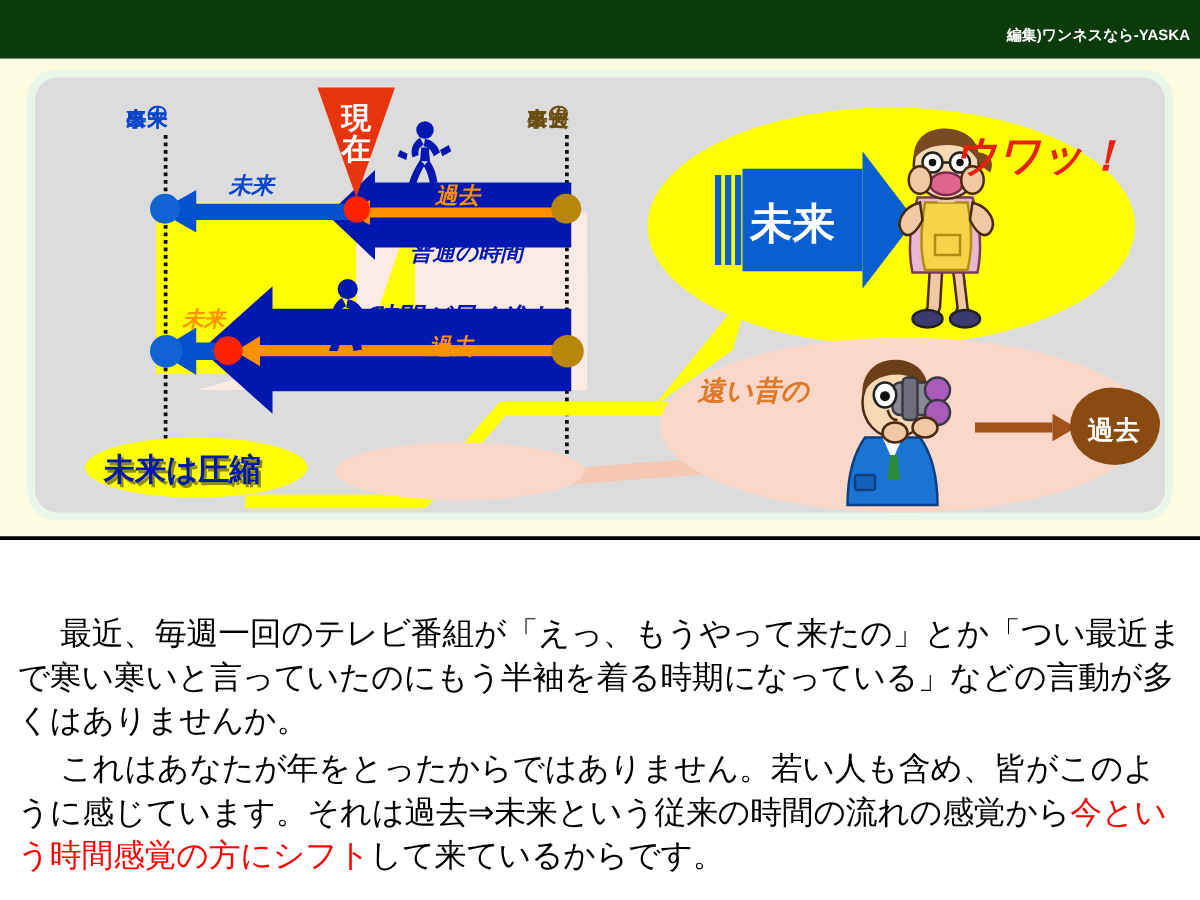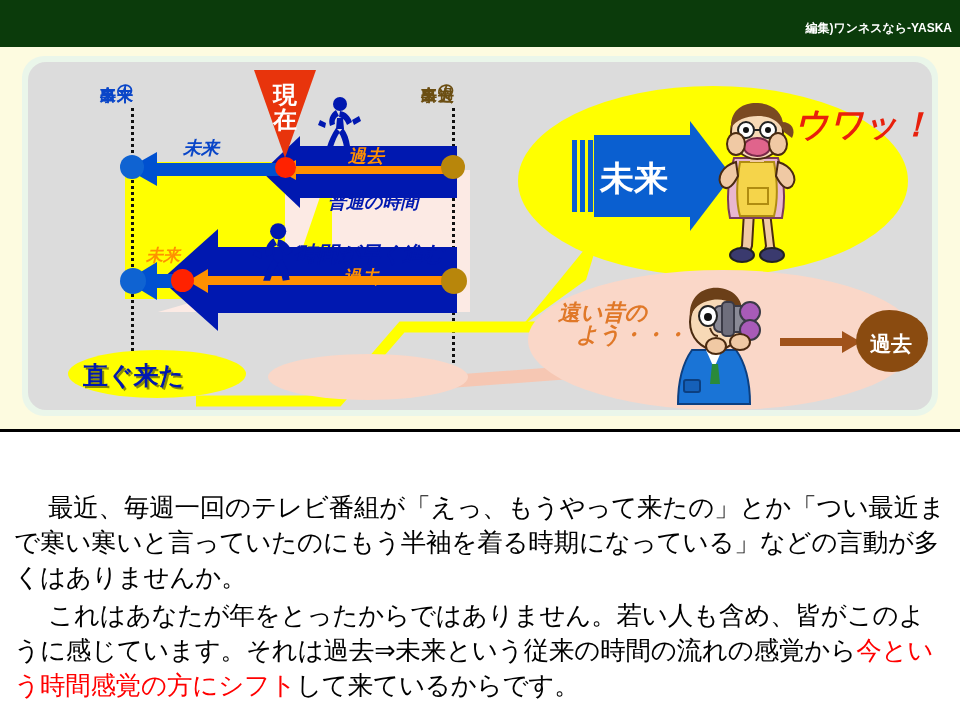--- a/index.html
+++ b/index.html
@@ -325,21 +325,21 @@
         <div class="node red" style="left:143px; top:207px; width:23px; height:23px;"></div>
 
         <svg class="ribbon" style="left:160px; top:243px;" width="420" height="110" viewBox="0 0 420 110">
           <path d="M8 96 L150 96 L214 22 L420 22" stroke="#ffff00" stroke-width="11" fill="none"></path>
         </svg>
         <svg class="ribbon" style="left:330px; top:290px;" width="320" height="60" viewBox="0 0 320 60">
           <path d="M4 36 L300 14" stroke="#f6c7b3" stroke-width="13" fill="none"></path>
         </svg>
 
         <div class="caption-pill" style="left:40px; top:288px; width:178px; height:48px; background:#ffff00;"></div>
-        <div class="caption-txt" style="left:55px; top:297px; color:#0018b0;">直ぐ来た</div>
+        <div class="caption-txt" style="left:55px; top:297px; color:#0018b0;">未来は圧縮</div>
 
         <div class="caption-pill" style="left:240px; top:292px; width:200px; height:46px; background:#fad7c8;"></div>
 
         <div class="ellipse" style="left:490px; top:24px; width:390px; height:190px; background:#ffff00;"></div>
         <svg class="figsvg" style="left:488px; top:160px;" width="90" height="110" viewBox="0 0 90 110">
           <path d="M86 6 L70 58 L6 104 Z" fill="#ffff00"></path>
         </svg>
 
         <div id="mirai-arrow-body" style="left:566px; top:73px; width:96px; height:82px;"></div>
         <div id="mirai-arrow-head" style="left:662px; top:59px;"></div>
@@ -375,26 +375,25 @@
           <circle cx="46" cy="30" r="3" fill="#111"></circle>
           <circle cx="68" cy="30" r="3" fill="#111"></circle>
           <line x1="54" y1="30" x2="60" y2="30" stroke="#222" stroke-width="2"></line>
 
           <ellipse cx="57" cy="47" rx="13" ry="9" fill="#e0648c" stroke="#7a2a4a" stroke-width="2"></ellipse>
 
           <ellipse cx="36" cy="44" rx="9" ry="11" fill="#f0c9a4" stroke="#4a2a10" stroke-width="2"></ellipse>
           <ellipse cx="78" cy="44" rx="9" ry="11" fill="#f0c9a4" stroke="#4a2a10" stroke-width="2"></ellipse>
         </svg>
 
-        <div class="lbl" style="left:766px; top:40px; font-size:34px; font-weight:bold; font-style:italic; color:#e8200c;">ウワッ！</div>
+        <div class="lbl" style="left:735px; top:40px; font-size:34px; font-weight:bold; font-style:italic; color:#e8200c;">ウワッ！</div>
 
         <div class="ellipse" style="left:500px; top:208px; width:390px; height:140px; background:#fad7c8;"></div>
 
         <div class="lbl" style="left:530px; top:236px; font-size:22px; font-weight:bold; font-style:italic; color:#e07828;">遠い昔の</div>
-        <div class="lbl" style="left:548px; top:258px; font-size:22px; font-weight:bold; font-style:italic; color:#e07828;">よう・・・</div>
 
         <svg class="figsvg" style="left:638px; top:222px;" width="118" height="122" viewBox="0 0 118 122">
 
           <path d="M26 66 C16 80 12 100 12 120 L84 120 C84 98 80 80 70 66 Z" fill="#1a74d6" stroke="#0c3f80" stroke-width="2"></path>
           <path d="M40 66 L48 84 L56 66 Z" fill="#ffffff"></path>
           <path d="M46 80 L52 80 L54 100 L44 100 Z" fill="#2a8a3a"></path>
           <rect x="18" y="96" width="16" height="12" rx="2" fill="#1560b8" stroke="#0c3f80" stroke-width="2"></rect>
 
           <ellipse cx="50" cy="38" rx="26" ry="28" fill="#f7d9b6" stroke="#4a2a10" stroke-width="2"></ellipse>
 

